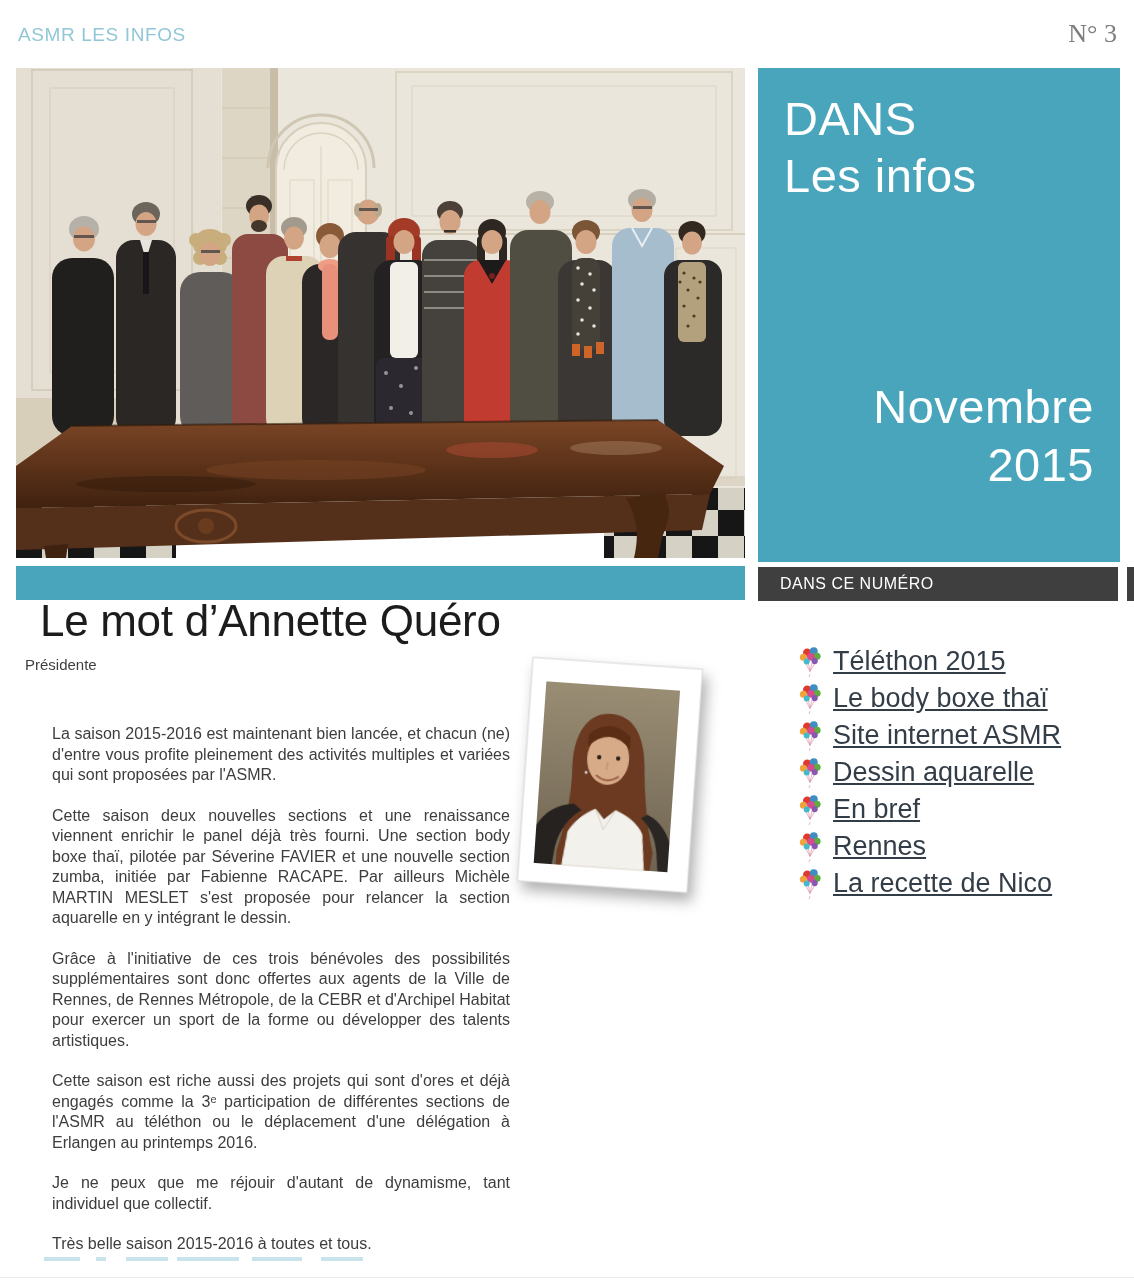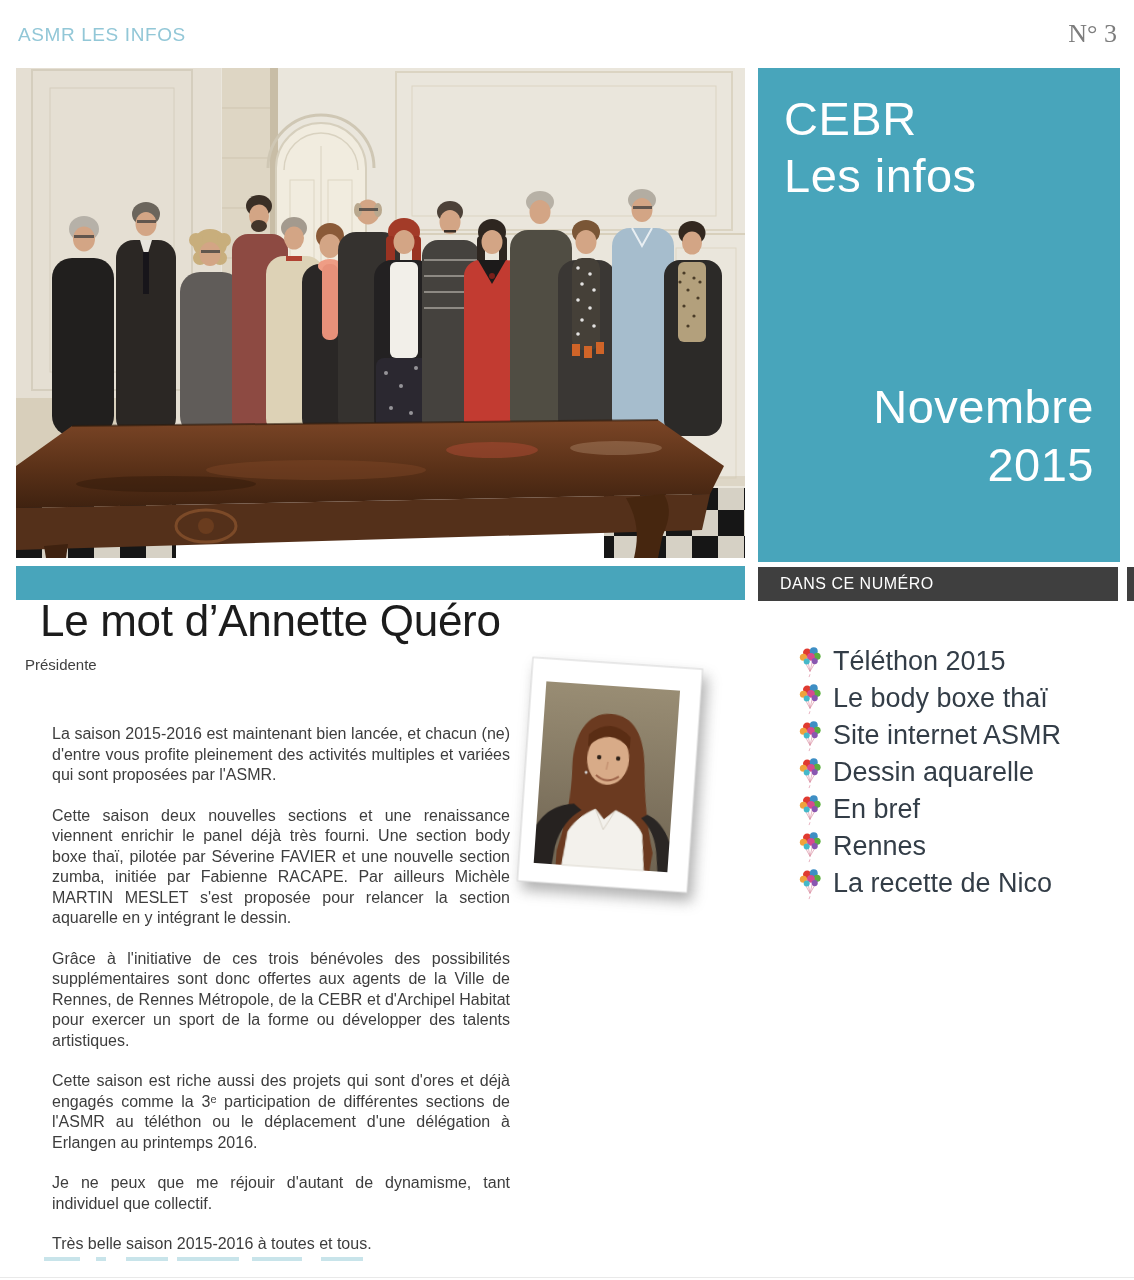--- a/index.html
+++ b/index.html
@@ -37,21 +37,21 @@
 
   
   .portrait{position:absolute;left:524px;top:662px;width:172px;height:226px;
             transform:rotate(4deg);transform-origin:50% 50%;
             filter:drop-shadow(5px 8px 7px rgba(80,80,80,.45));}
 
   
   .toc-list{position:absolute;left:798px;top:643px;width:330px;}
   .toc-item{display:flex;align-items:center;height:37px;}
   .toc-item svg{width:24px;height:32px;margin-right:11px;flex:0 0 auto;}
-  .toc-item .lbl{font-size:27px;color:#333d47;white-space:nowrap;}
+  .toc-item .lbl{font-size:27px;color:#333d47;white-space:nowrap;text-decoration:underline;}
 
   
   .ghost-dash{position:absolute;top:1257px;height:4px;background:rgba(72,165,187,.30);}
   .bottom-border{position:absolute;left:0;top:1277px;width:1134px;height:1px;background:#e9e9e9;}
 </style>
 </head>
 <body>
 
 <div class="page">
 
@@ -243,21 +243,21 @@
       <path d="M0,440 L694,426 L686,462 L0,482 Z" fill="#54301a"></path>
       <ellipse cx="190" cy="458" rx="30" ry="16" fill="none" stroke="#7c4a28" stroke-width="3"></ellipse>
       <circle cx="190" cy="458" r="8" fill="#6a3c1e"></circle>
       <path d="M648,426 C658,444 650,458 646,470 L642,490 L618,490 C624,464 620,448 610,430 Z" fill="#46260f"></path>
       <path d="M28,478 L52,476 L50,490 L30,490 Z" fill="#3f2210"></path>
     </svg>
   </div>
 
   <div class="cover-panel">
     <div class="cover-name">
-      <div>CEBR</div>
+      <div>DANS</div>
       <div>Les infos</div>
     </div>
     <div class="cover-date">
       <div>Novembre</div>
       <div>2015</div>
     </div>
   </div>
 
   <div class="teal-strip"></div>
   <div class="toc-bar">

